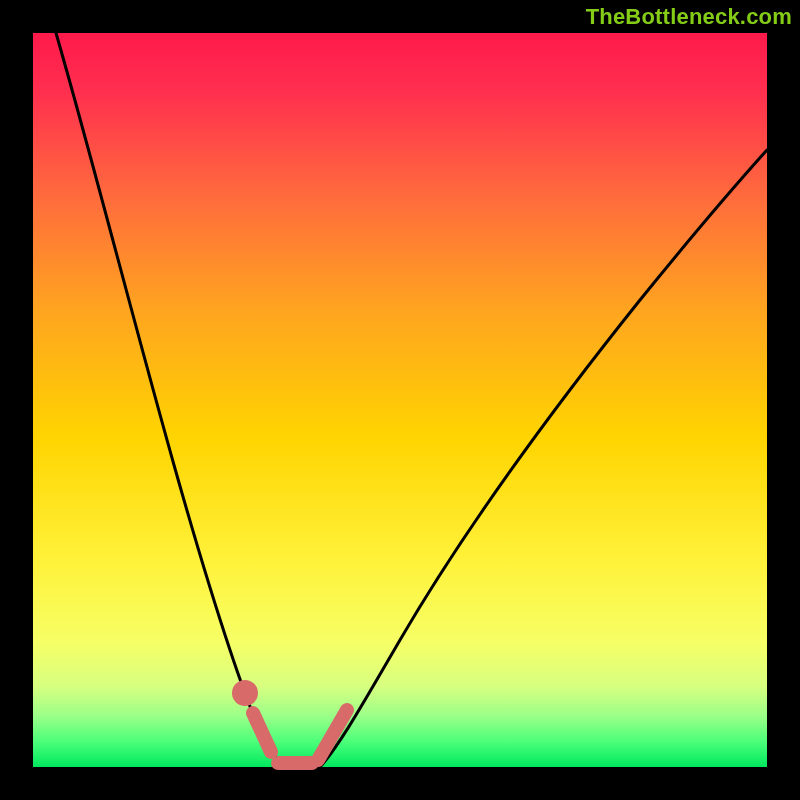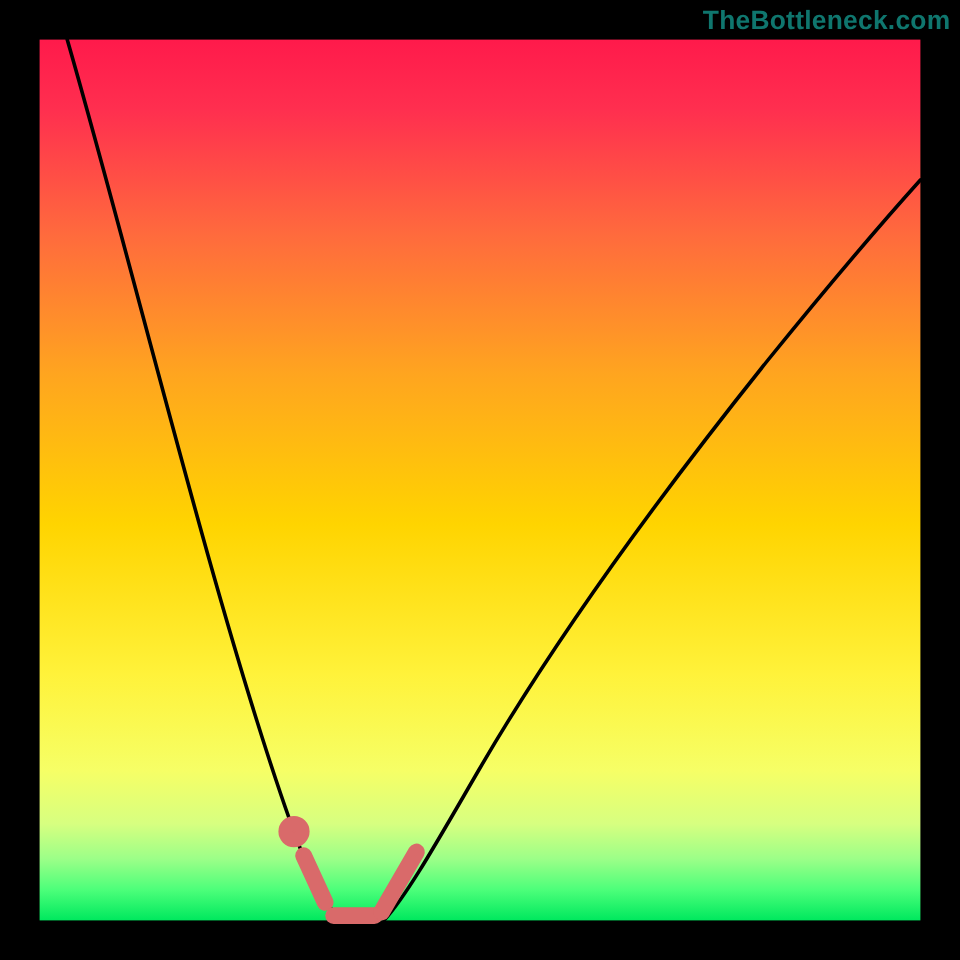--- a/index.html
+++ b/index.html
@@ -16,21 +16,21 @@
     top: 0;
     left: 0;
     width: 800px;
     height: 800px;
     box-sizing: border-box;
   }
   .watermark {
     position: absolute;
     top: 4px;
     right: 8px;
-    color: #0f766e;
+    color: #84cc16;
     font-size: 22px;
     font-weight: 600;
     letter-spacing: 0.2px;
     user-select: none;
   }
   svg {
     position: absolute;
     top: 0;
     left: 0;
   }

